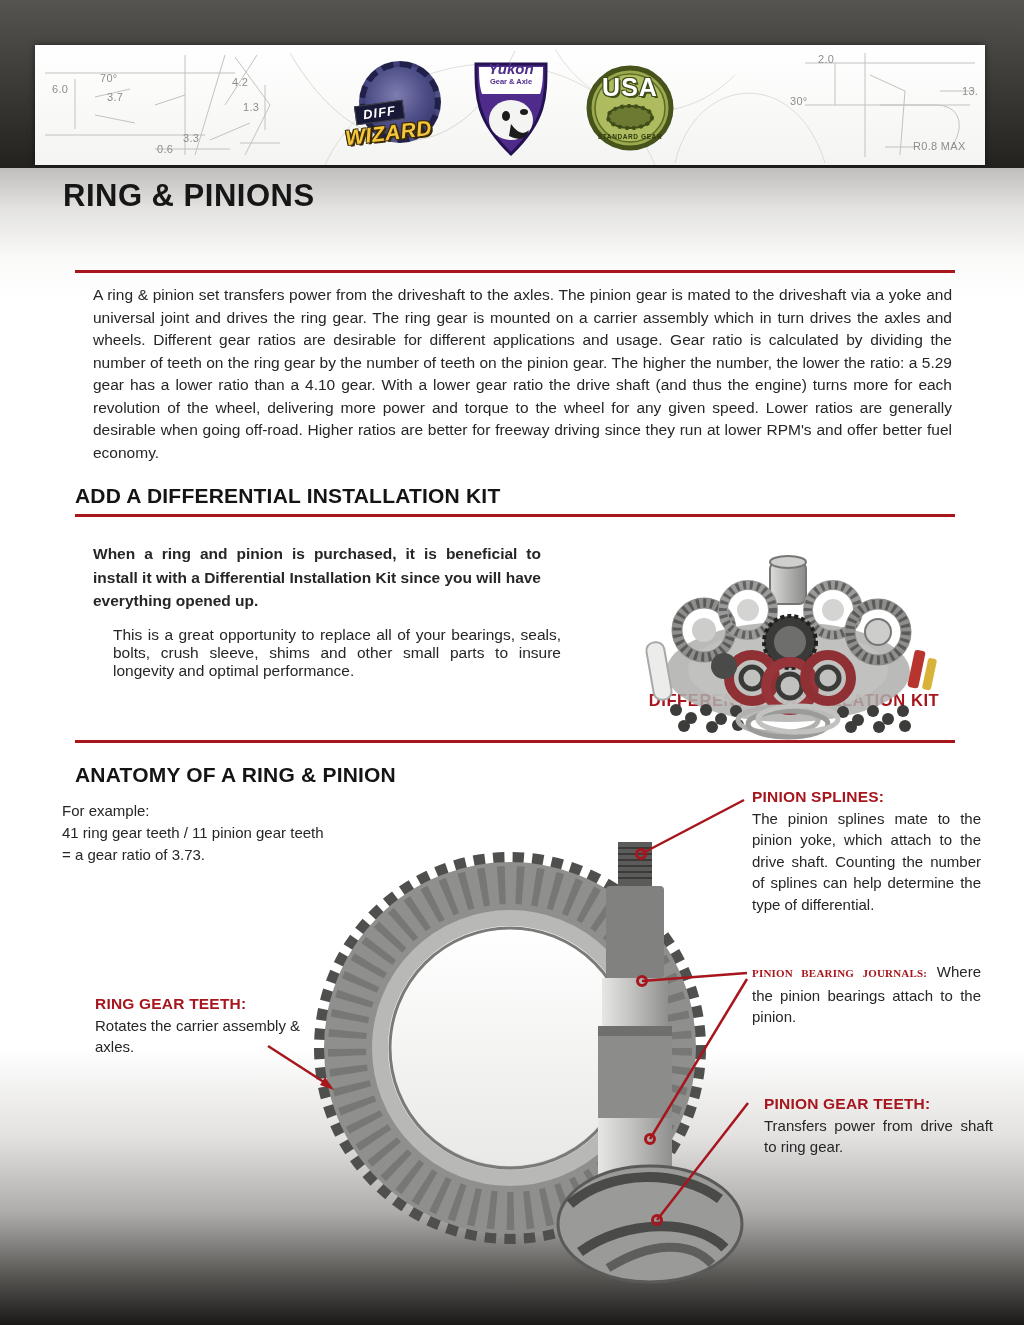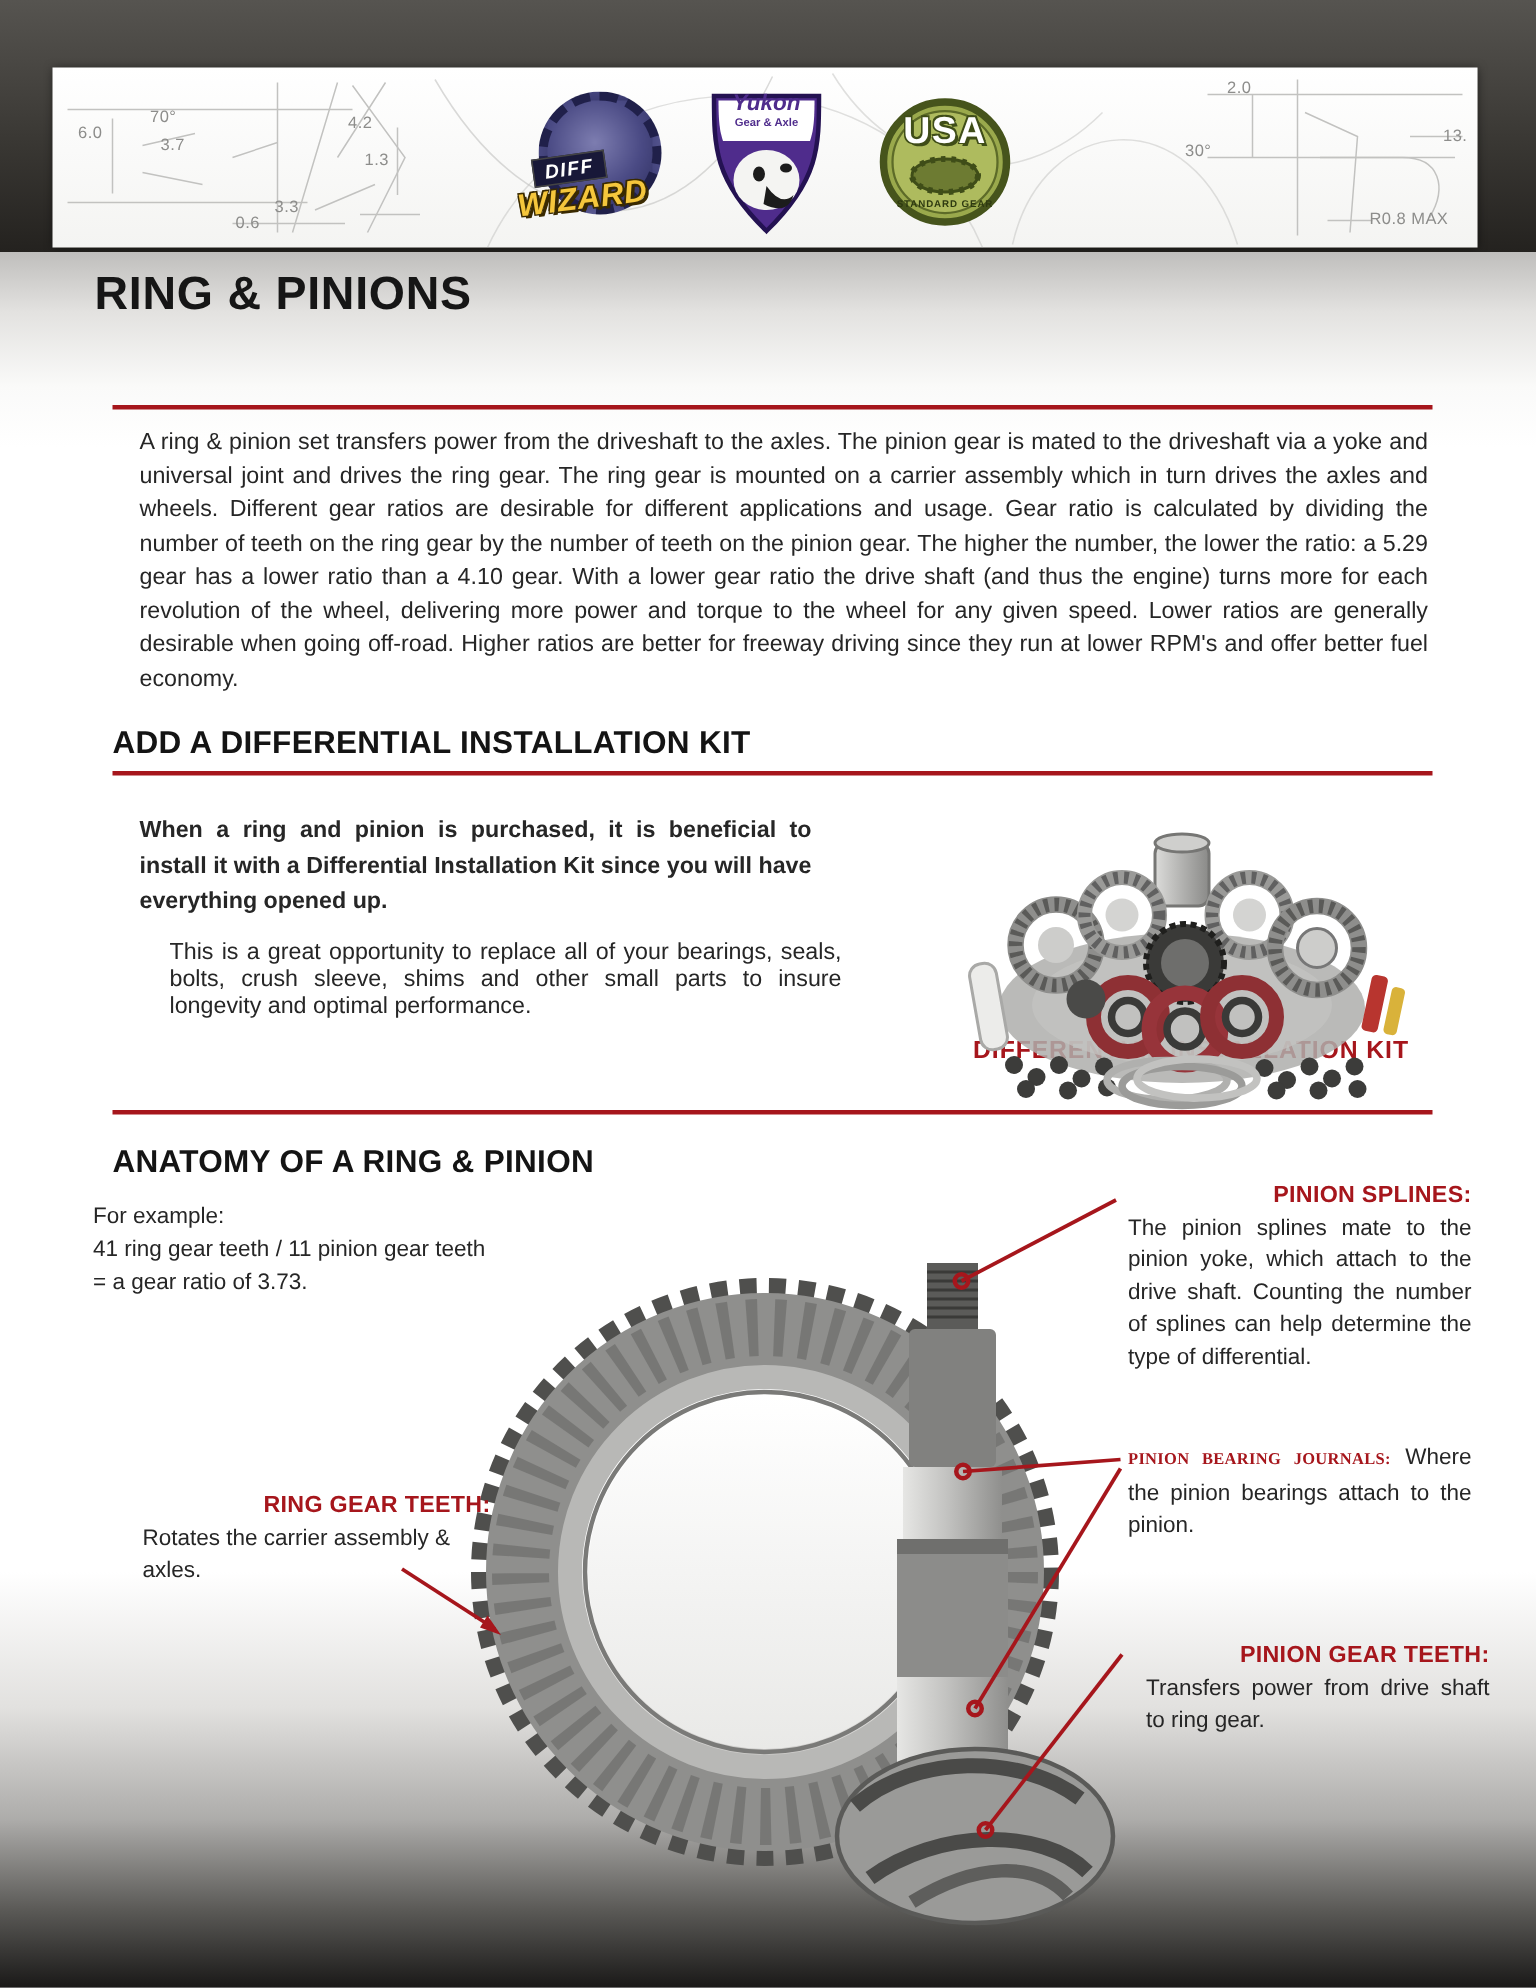--- a/index.html
+++ b/index.html
@@ -49,21 +49,21 @@
   .page-title {
     position:absolute; left:63px; top:178px; font-size:31px; font-weight:bold;
     color:#161616; letter-spacing:.5px;
   }
   .kit-label {
     position:absolute; left:598px; top:523px; width:392px; text-align:center;
     color:var(--accent_red,#a6161c); font-weight:bold; font-size:16.5px; letter-spacing:.6px;
   }
   .callout { position:absolute; }
   .callout .c-title {
-    color:var(--accent_red,#a6161c); font-weight:bold; font-size:15.5px; line-height:21.5px; letter-spacing:.2px;text-align:right;
+    color:var(--accent_red,#a6161c); font-weight:bold; font-size:15.5px; line-height:21.5px; letter-spacing:.2px;
   }
   .callout .c-body {
     color:#262626; font-size:15px; line-height:21.5px; text-align:justify;
   }
   .callout p.c-body-inline { color:#262626; font-size:15px; line-height:21.5px; text-align:justify; }
   .callout p.c-body-inline .c-title { font-size:11px;font-family:Liberation Serif, serif; }
   .content-area {
     position:absolute; left:0; top:168px; width:1024px; height:1157px;
     background:linear-gradient(180deg,
       #bfbebc 0px, #e3e2e0 40px, #fafaf9 90px, #ffffff 130px,

